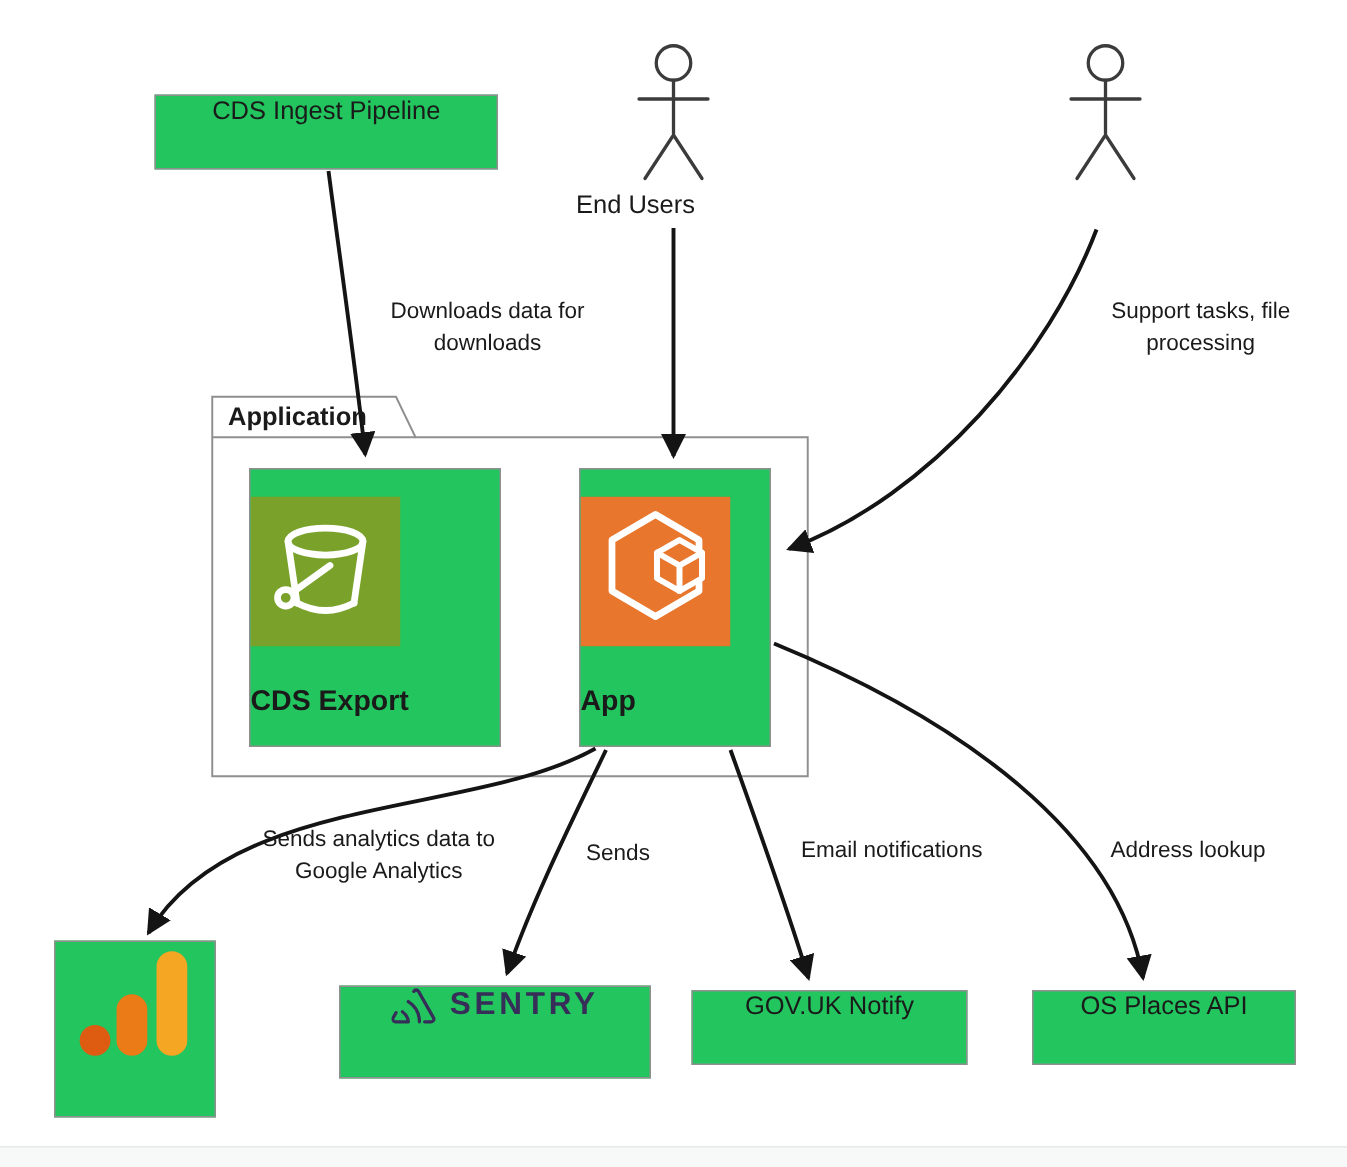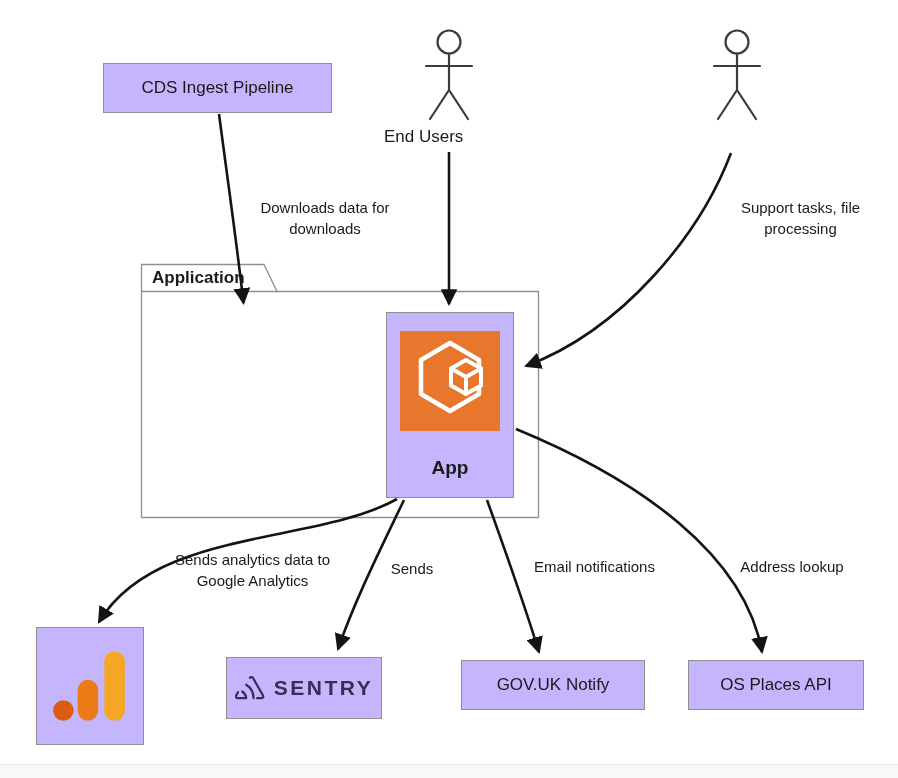--- a/index.html
+++ b/index.html
@@ -9,21 +9,21 @@
 
   .folder { fill:#ffffff; stroke:var(--box-border,#8f8f8f); stroke-width:1.3; }
   .folder-line { fill:none; stroke:var(--box-border,#8f8f8f); stroke-width:1.3; }
 
   .actor circle { fill:#ffffff; }
   .actor circle, .actor path { stroke:var(--actor,#3b3b3b); stroke-width:2.2; fill:none; stroke-linecap:round; }
 
   .edge { fill:none; stroke:var(--arrow,#141414); stroke-width:2.6; }
   .arrowhead-fill { fill:var(--arrow,#141414); }
 
-  .box { position:absolute; background:#c4b5fd; border:1.3px solid var(--box-border,#8f8f8f); display:flex; align-items:center; justify-content:center; }
+  .box { position:absolute; background:#22c55e; border:1.3px solid var(--box-border,#8f8f8f); display:flex; justify-content:center; }
   .node-plain span { font-size:17px; }
   .actor-label { position:absolute; text-align:left; font-size:17px; }
   .boundary-label { position:absolute; font-weight:bold; font-size:17px; }
 
   .node-service { flex-direction:column; justify-content:flex-start; padding-top:18px; gap:26px; }
   .service-label { font-weight:bold; font-size:19px; }
   .icon-stroke ellipse, .icon-stroke path, .icon-stroke circle { fill:none; stroke:#fff; stroke-width:4.5; stroke-linejoin:round; stroke-linecap:round; }
   .s3-bg { fill:var(--s3-green,#7AA22B); }
   .ecs-bg { fill:var(--ecs-orange,#E8762D); }
   .cube { fill:var(--ecs-orange,#E8762D); stroke:#fff; stroke-width:4; stroke-linejoin:round; }
@@ -76,20 +76,34 @@
   </svg>
 
   <div class="box node-plain" style="left:103px;top:63px;width:229px;height:50px">
     <span>CDS Ingest Pipeline</span>
   </div>
 
   <div class="actor-label" style="left:384px;top:127px;width:130px">End Users</div>
 
   <div class="boundary-label" style="left:152px;top:268px">Application</div>
 
+  <div class="box node-service" style="left:166px;top:312px;width:168px;height:186px">
+    <svg width="100" height="100" viewBox="0 0 100 100">
+      <rect class="s3-bg" x="0" y="0" width="100" height="100"></rect>
+      <g class="icon-stroke">
+        <ellipse cx="50" cy="30" rx="25" ry="9"></ellipse>
+        <path d="M25 30 L31 71"></path>
+        <path d="M75 30 L69 71"></path>
+        <path d="M31 71 Q50 81 69 71"></path>
+        <path d="M53 46 L28 64"></path>
+        <circle cx="23.5" cy="67.5" r="5.5"></circle>
+      </g>
+    </svg>
+    <span class="service-label">CDS Export</span>
+  </div>
 
   <div class="box node-service" style="left:386px;top:312px;width:128px;height:186px">
     <svg width="100" height="100" viewBox="0 0 100 100">
       <rect class="ecs-bg" x="0" y="0" width="100" height="100"></rect>
       <g class="icon-stroke">
         <path d="M50 12 L21 29 V63 L50 80 L79 63 V29 Z"></path>
       </g>
       <path class="cube" d="M66 29 L81 37.5 V54.5 L66 63 L51 54.5 V37.5 Z"></path>
       <path class="cube-lines" d="M66 46 L51 37.5 M66 46 L81 37.5 M66 46 V63"></path>
     </svg>
@@ -97,21 +111,21 @@
   </div>
 
   <div class="box" style="left:36px;top:627px;width:108px;height:118px">
     <svg width="82" height="82" viewBox="0 0 80 80">
       <rect class="ga-tall" x="54" y="6" width="20" height="68" rx="10"></rect>
       <rect class="ga-mid" x="28" y="34" width="20" height="40" rx="10"></rect>
       <circle class="ga-dot" cx="14" cy="64" r="10"></circle>
     </svg>
   </div>
 
-  <div class="box node-sentry" style="left:226px;top:657px;width:156px;height:62px">
+  <div class="box node-sentry" style="left:226px;top:657px;width:208px;height:62px">
     <svg class="sentry-mark" width="30" height="27" viewBox="0 0 30 27">
       <path d="M14.9 2.9 a1.8 1.8 0 0 1 3.1 0 l10 17.6 a1.8 1.8 0 0 1 -1.6 2.7 h-4.3"></path>
       <path d="M11.2 9.7 A16 16 0 0 1 18.6 23.2"></path>
       <path d="M7.3 16.5 a9 9 0 0 1 3.9 6.7 H2.7 a1.8 1.8 0 0 1 -1.6 -2.7 l1.9 -3.3"></path>
     </svg>
     <span class="sentry-word">SENTRY</span>
   </div>
 
   <div class="box node-plain" style="left:461px;top:660px;width:184px;height:50px">
     <span>GOV.UK Notify</span>

